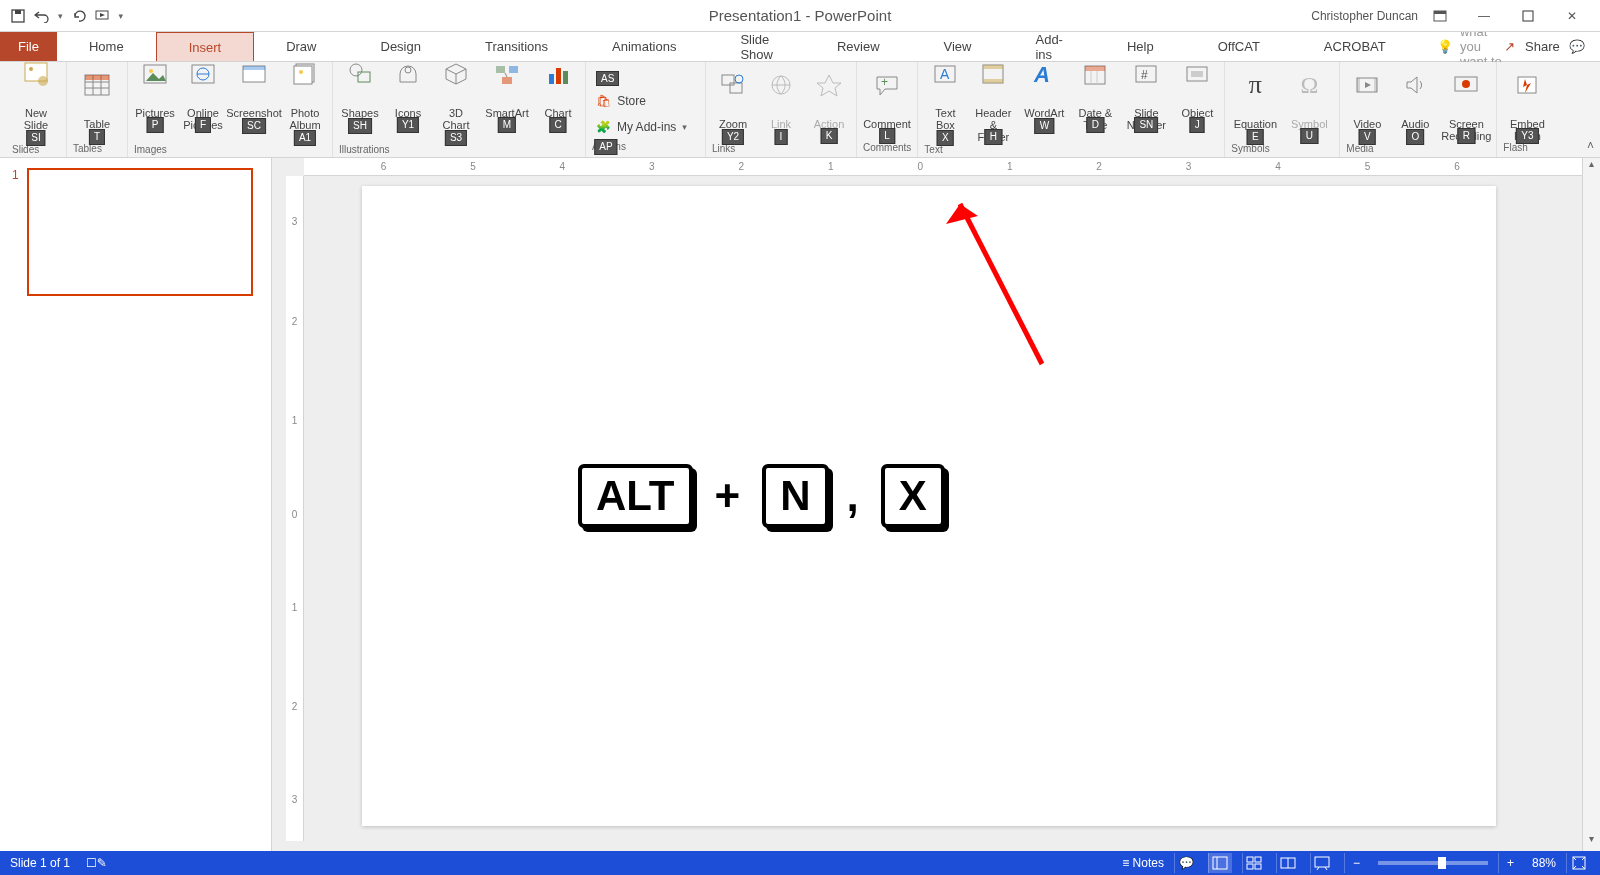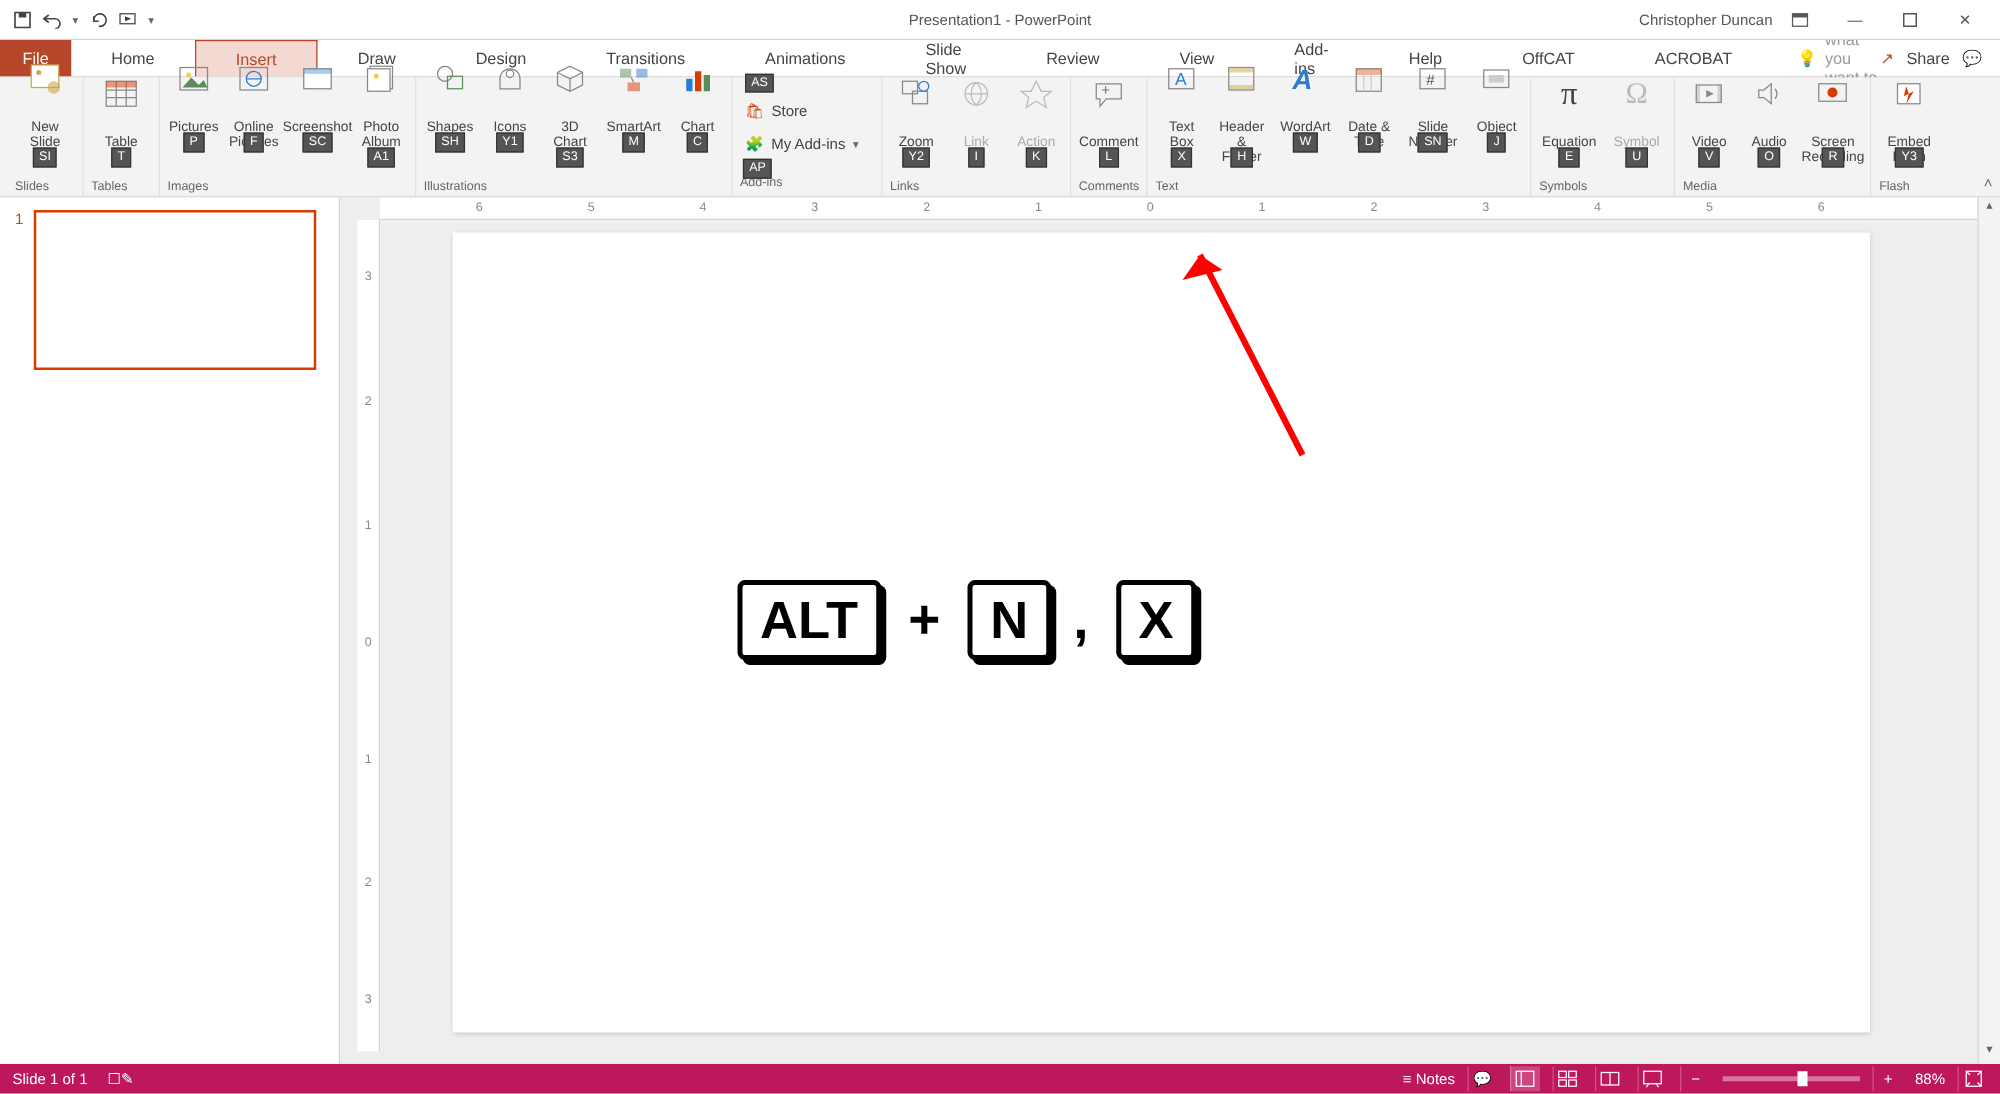--- a/index.html
+++ b/index.html
@@ -3,40 +3,40 @@
 <meta charset="utf-8">
 <style>
 * { box-sizing: border-box; margin: 0; padding: 0; font-family: "Segoe UI", Arial, sans-serif; }
 html, body { width: 1600px; height: 875px; overflow: hidden; background: #fff; }
 
 
 .titlebar { height: 32px; background: #fff; border-bottom: 1px solid #d4d4d4; display: flex; align-items: center; position: relative; }
 .qat { display: flex; align-items: center; gap: 8px; padding-left: 10px; }
 .qat-icon { width: 16px; height: 16px; display: flex; align-items: center; justify-content: center; color: #555; font-size: 14px; }
 .qat-dd { font-size: 9px; color: #666; }
-.title-center { position: absolute; left: 50%; transform: translateX(-50%); font-size: 12px; color: #555; }
+.title-center { position: absolute; left: 50%; transform: translateX(-50%); font-size: 15px; color: #555; }
 .title-right { margin-left: auto; display: flex; align-items: center; padding-right: 6px; }
 .user-label { font-size: 12px; color: #555; }
 .win-btn { width: 44px; height: 30px; display: flex; align-items: center; justify-content: center; color: #555; font-size: 12px; }
 
 
 .menubar { height: 30px; display: flex; align-items: stretch; border-bottom: 1px solid #d4d4d4; font-size: 13px; }
 .file-tab { background: #b7472a; color: #fff; padding: 0 18px; display:flex; align-items:center; }
 .mtab { padding: 0 32px; display:flex; align-items:center; color:#444; cursor:default; }
 .mtab.active { background:#f3d9d1; color:#b7472a; border:1px solid #b7472a; border-bottom:none; }
 .tell-me { margin-left: 20px; display:flex; align-items:center; color:#9a9a9a; gap:6px; }
 .tell-me .bulb { color:#d0d0d0; }
 .share-area { margin-left:auto; display:flex; align-items:center; gap:10px; padding-right:14px; color:#444; }
 .share-icon { color:#b7472a; }
 
 
 .ribbon { height: 96px; background:#f3f3f3; border-bottom:1px solid #d4d4d4; display:flex; position:relative; padding-left:6px; }
 .rgroup { display:flex; flex-direction:column; align-items:flex-start; justify-content:flex-end; padding:4px 6px 2px; border-right:1px solid #e1e1e1; position:relative; }
 .rgroup-items { display:flex; gap:6px; align-items:flex-start; flex:1; }
-.rgroup-label { font-size:10px; color:#666; height:14px;margin-top:12px; }
+.rgroup-label { font-size:10px; color:#666; height:14px; }
 .ritem { display:flex; flex-direction:column; align-items:center; justify-content:flex-start; width:48px; font-size:11px; color:#444; text-align:center; position:relative; padding-top:2px; }
 .ritem-lbl { line-height:12px; margin-top:16px; min-height:24px; }
 .ritem-icon { width:34px; height:34px; display:flex; align-items:center; justify-content:center; }
 .ritem.disabled { color:#aaa; }
 .ritem.narrow { width:42px; }
 .dd-caret { font-size:9px; color:#666; }
 
 .keytip { position:absolute; bottom:-2px; left:50%; transform:translateX(-50%); background:#555; color:#fff; font-size:10px; padding:1px 4px; border:1px solid #333; line-height:12px; z-index:10; }
 .keytip-top { position:absolute; top:0; left:4px; background:#555; color:#fff; font-size:10px; padding:1px 4px; border:1px solid #333; }
 
@@ -54,33 +54,33 @@
 .thumb { width:226px; height:128px; border:2px solid #d83b01; background:#fff; }
 
 .editor { flex:1; background:#eeeeee; position:relative; overflow:hidden; }
 .hruler { position:absolute; top:0; left:32px; right:18px; height:18px; background:#fff; border-bottom:1px solid #d4d4d4; display:flex; align-items:center; justify-content:center; font-size:10px; color:#666; }
 .vruler { position:absolute; top:18px; left:14px; width:18px; bottom:10px; background:#fff; border-right:1px solid #d4d4d4; display:flex; flex-direction:column; align-items:center; justify-content:center; font-size:10px; color:#666; }
 .ruler-tick { position:absolute; font-size:10px; color:#888; }
 
 .canvas { position:absolute; left:90px; top:28px; width:1134px; height:640px; background:#fff; box-shadow:0 1px 4px rgba(0,0,0,.2); }
 
 
-.keycombo { position:absolute; left:228px; top:278px; display:flex; align-items:center; gap:22px; }
+.keycombo { position:absolute; left:216px; top:278px; display:flex; align-items:center; gap:22px; }
 .keycap { border:4px solid #000; border-radius:6px; padding:4px 14px; font-size:42px; font-weight:700; font-family:Arial; background:#fff; box-shadow:4px 4px 0 #000; position:relative; color:#000; }
 .plus { font-size:44px; font-weight:900; }
 .comma { font-size:44px; font-weight:900; margin-left:-4px; }
 
 
 .arrow-svg { position:absolute; left:580px; top:-12px; width:120px; height:200px; pointer-events:none; }
 
 .vscroll { position:absolute; right:0; top:0; bottom:0; width:18px; background:#f3f3f3; border-left:1px solid #d4d4d4; }
 .vscroll .up, .vscroll .dn { height:18px; text-align:center; font-size:10px; color:#666; }
 
 
-.statusbar { height:24px; background:#be185d; color:#fff; display:flex; align-items:center; font-size:12px; padding:0 10px; gap:16px; }
+.statusbar { height:24px; background:#1d4ed8; color:#fff; display:flex; align-items:center; font-size:12px; padding:0 10px; gap:16px; }
 .sb-right { margin-left:auto; display:flex; align-items:center; gap:10px; }
 .sb-btn { width:24px; height:20px; display:flex; align-items:center; justify-content:center; border-left:1px solid rgba(255,255,255,.25); }
 .zoom-track { width:110px; height:4px; background:rgba(255,255,255,.4); position:relative; }
 .zoom-thumb { position:absolute; width:8px; height:12px; background:#fff; top:-4px; left:60px; }
 .sb-btn.active { background:rgba(255,255,255,.2); }
 
 
 svg { display:block; }
 </style>
 </head>

